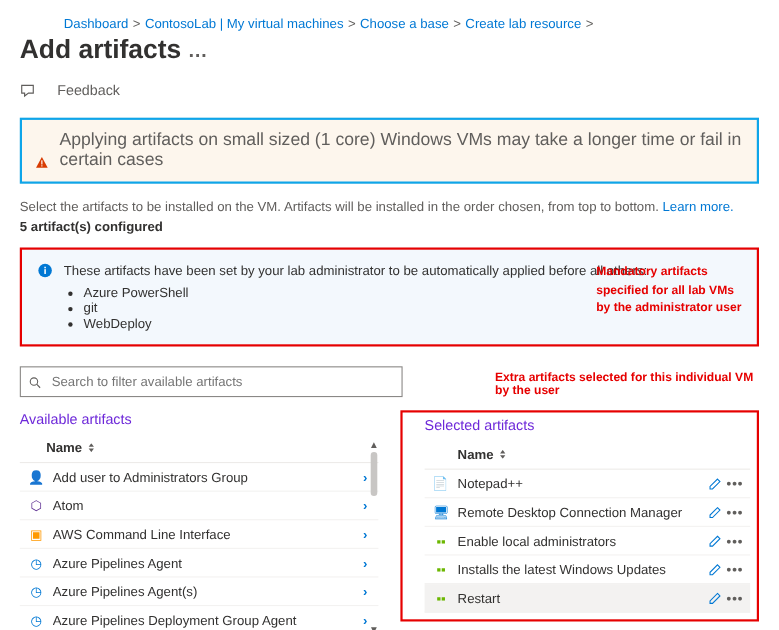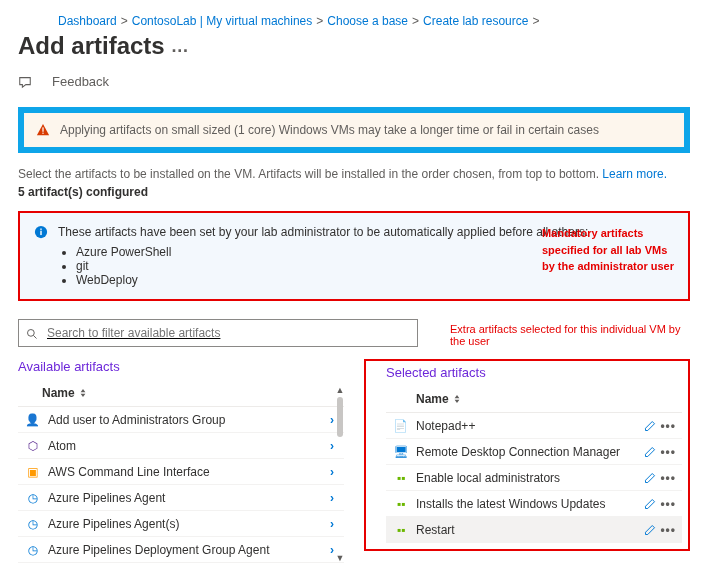--- a/index.html
+++ b/index.html
@@ -3,32 +3,32 @@
 <meta charset="utf-8">
 <style>
   * { box-sizing: border-box; margin: 0; padding: 0; }
   body { font-family: "Segoe UI", Arial, sans-serif; font-size: 13px; color: #323130; background: #fff; width: 708px; }
   .page { padding: 14px 18px; }
   .breadcrumb { font-size: 12px; color: #0078d4; }
   .breadcrumb span.sep { color: #605e5c; margin: 0 4px; }
   h1 { font-size: 24px; font-weight: 600; margin-top: 4px; display: flex; align-items: center; }
   h1 .ell { font-size: 18px; color: #605e5c; margin-left: 6px; letter-spacing: 1px; }
   .feedback { margin-top: 14px; font-size: 13px; color: #605e5c; display: flex; align-items: center; gap: 20px; }
-  .warn-box { margin-top: 18px; background: #fdf6ed; border: 6px solid #0ea5e9; padding: 10px 12px; display: flex; align-items: center; gap: 10px; font-size: 12px; color: #605e5c; }
+  .warn-box { margin-top: 18px; background: #fdf6ed; border: 2px solid #0ea5e9; padding: 10px 12px; display: flex; align-items: flex-end; gap: 10px; font-size: 16px; color: #605e5c; }
   .descr { margin-top: 14px; font-size: 12px; color: #605e5c; }
   .descr a { color: #0078d4; text-decoration: none; }
   .count { margin-top: 4px; font-size: 12px; font-weight: 600; }
   .mand-box { position: relative; margin-top: 12px; border: 2px solid #e60000; padding: 12px 14px; background: #f3f8fd; font-size: 12px; display: flex; gap: 10px; }
   .mand-box ul { margin: 6px 0 0 18px; }
   .mand-box li { list-style: disc; color: #323130; }
   .mand-note { position: absolute; right: 14px; top: 12px; color: #e60000; font-size: 11px; font-weight: 600; line-height: 1.5; }
   .search { margin-top: 18px; position: relative; }
-  .search input { width: 400px; padding: 6px 6px 6px 28px; border: 1px solid #8a8886; font-size: 12px; text-decoration: underline; }
+  .search input { width: 348px; padding: 6px 6px 6px 28px; border: 1px solid #8a8886; font-size: 12px; }
   .search .sicon { position: absolute; left: 8px; top: 6px; color: #605e5c; }
-  .extra-note { position: absolute; left: 432px; top: 4px; color: #e60000; font-size: 11px; font-weight: 400; }
+  .extra-note { position: absolute; left: 432px; top: 4px; color: #e60000; font-size: 11px; font-weight: 700; }
   .cols { display: flex; gap: 20px; margin-top: 12px; }
   .col { flex: 1; }
   .col h3 { font-size: 13px; font-weight: 400; color: #6d28d9; margin-bottom: 8px; }
   .thead { font-size: 12px; font-weight: 600; padding: 4px 8px 6px 24px; color: #323130; display: flex; align-items: center; gap: 4px; border-bottom: 1px solid #edebe9; }
   .row { display: flex; align-items: center; padding: 4px 6px; border-bottom: 1px solid #f3f2f1; font-size: 12px; min-height: 26px; }
   .row .ricon { width: 18px; text-align: center; margin-right: 6px; }
   .row .rlabel { flex: 1; white-space: nowrap; overflow: hidden; text-overflow: ellipsis; }
   .row .chev { color: #0078d4; font-weight: 600; margin-right: 4px; }
   .row .edit { color: #0078d4; margin-right: 4px; }
   .row .more { color: #605e5c; letter-spacing: 1px; font-weight: 700; }

